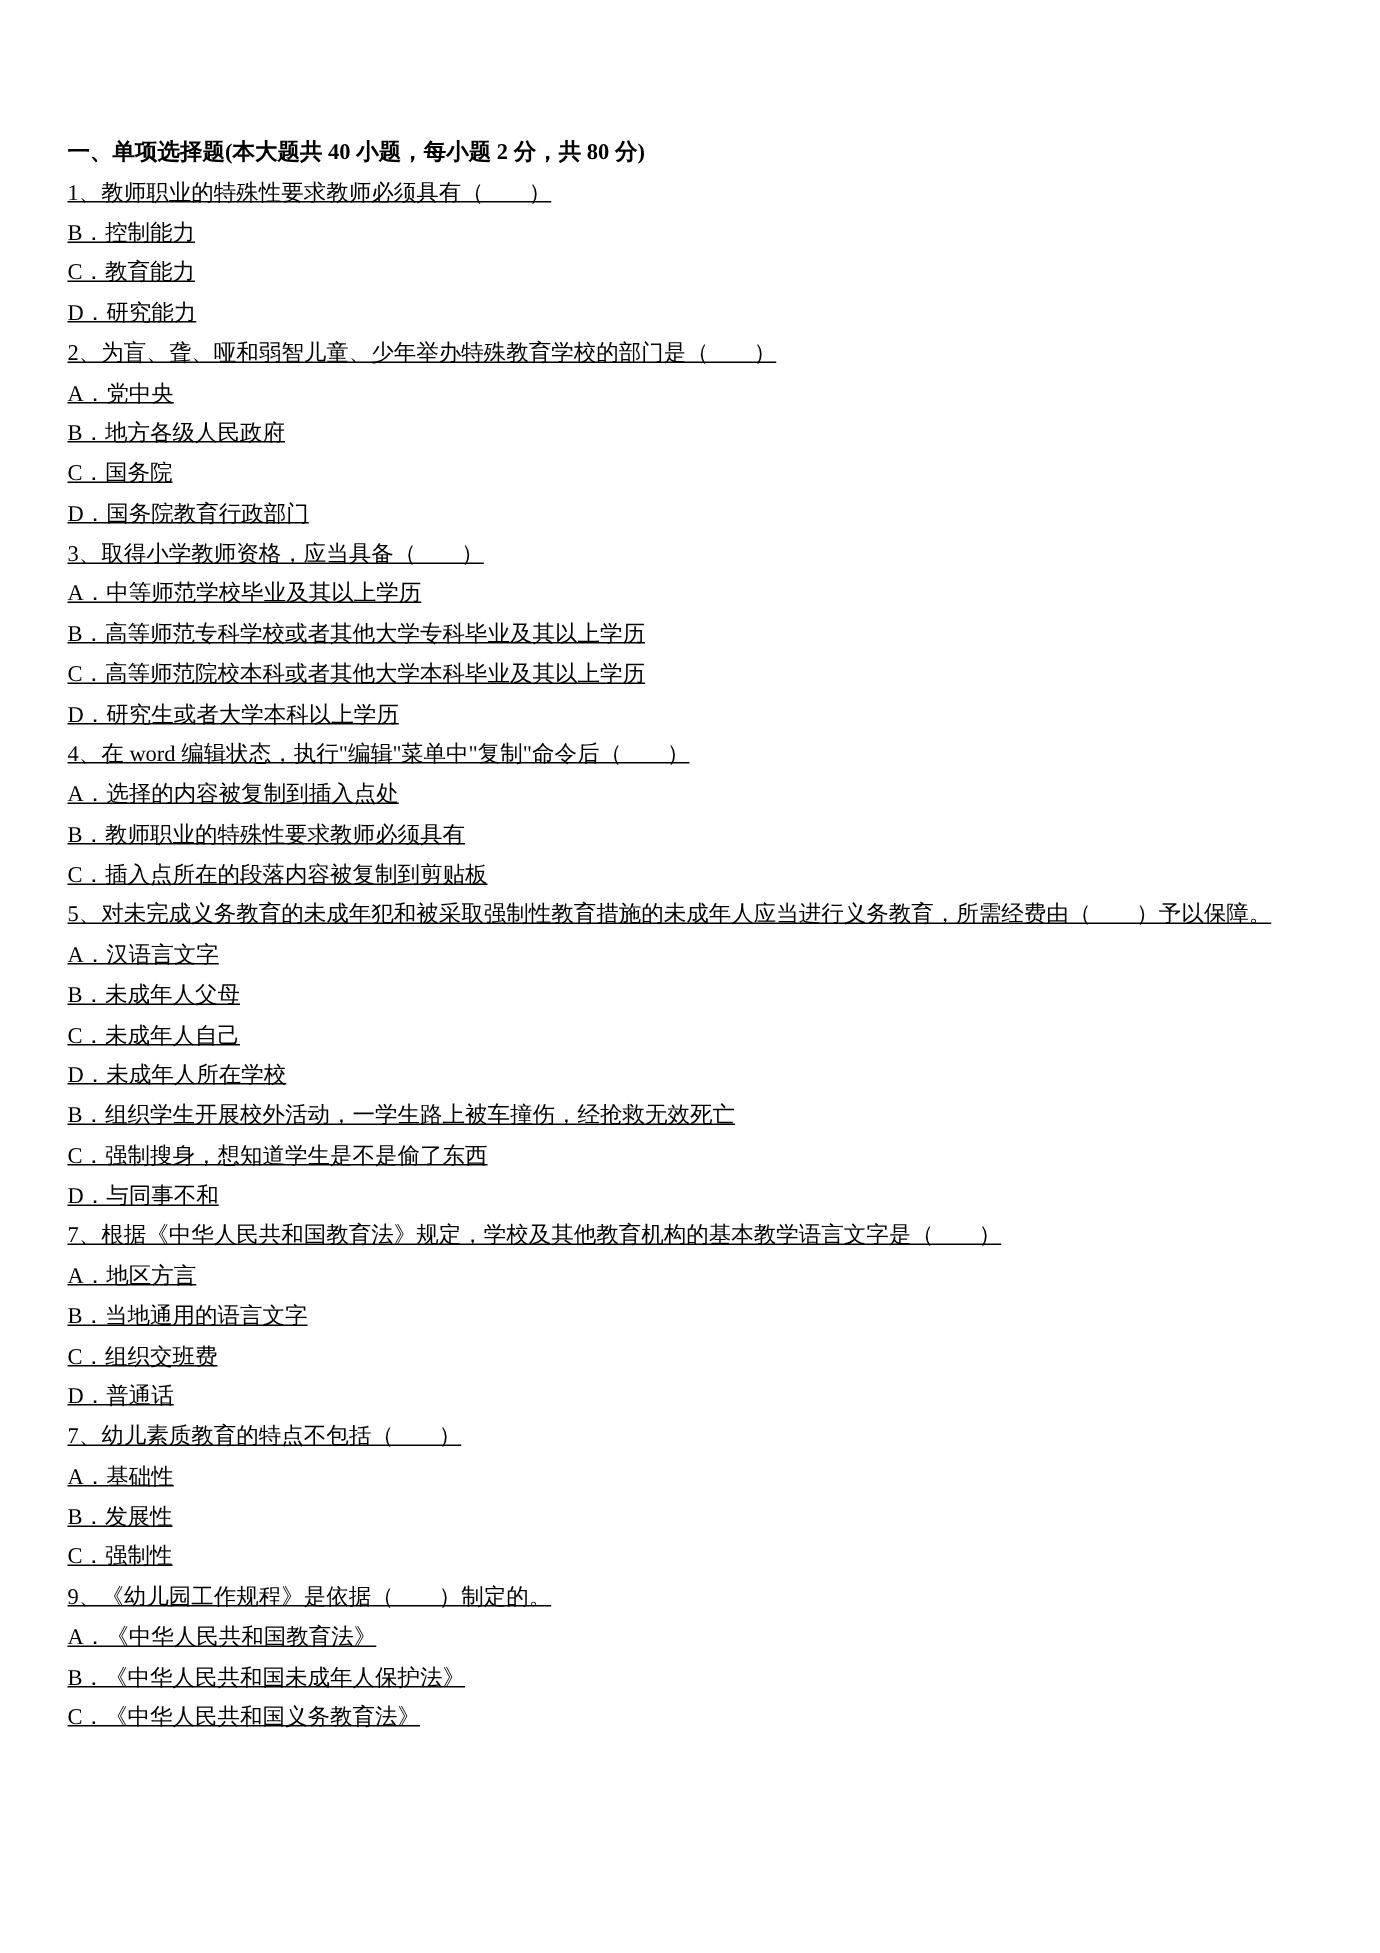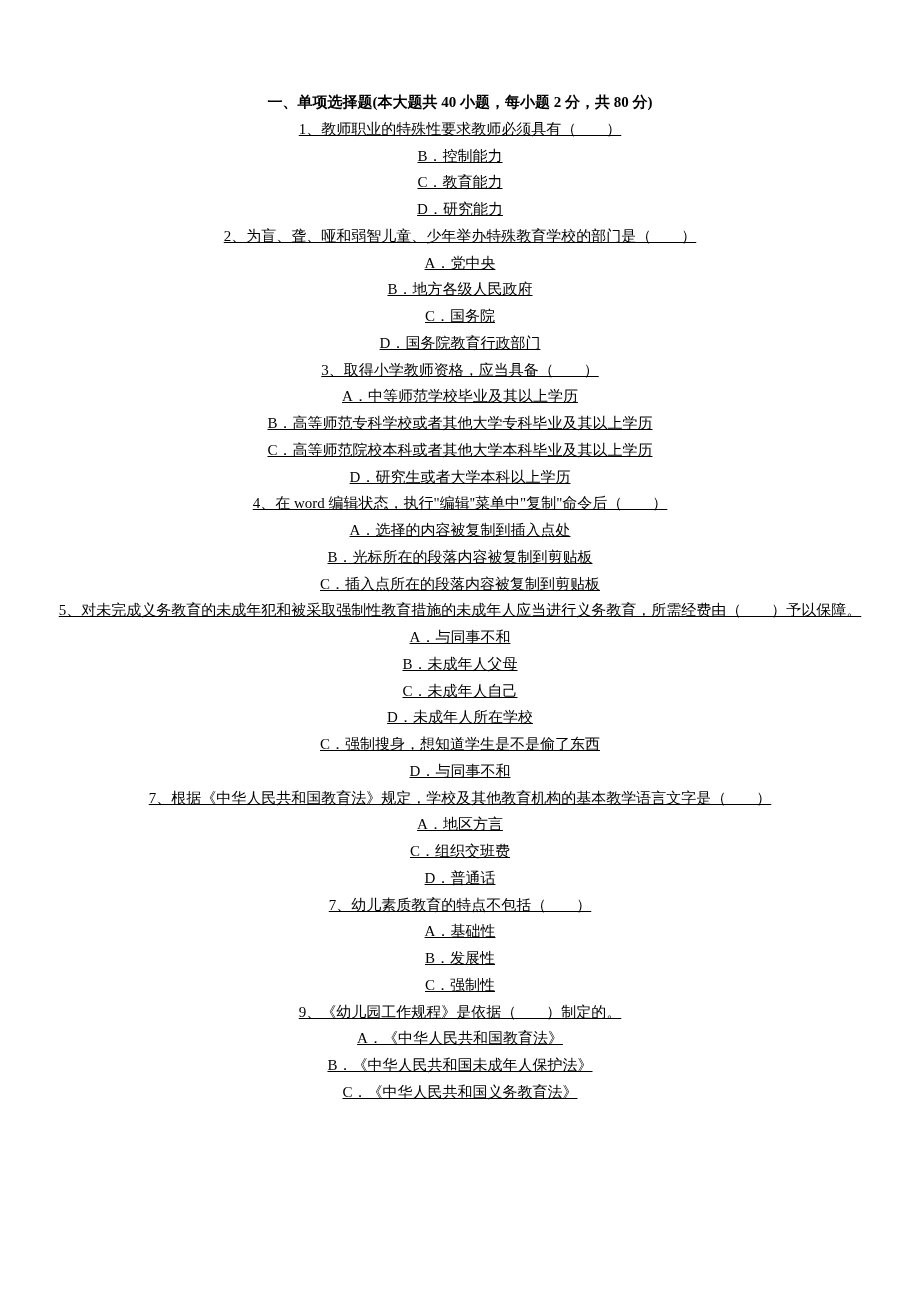--- a/index.html
+++ b/index.html
@@ -1,15 +1,15 @@
 <!DOCTYPE html>
 <html><head>
   <meta charset="utf-8">
   <style>
-    * { margin: 0; padding: 0; box-sizing: border-box; text-align: center; }
+    * { margin: 0; padding: 0; box-sizing: border-box; }
     body {
       font-family: "SimSun", "宋体", serif;
       font-size: 15px;
       line-height: 1.65;
       color: #000;
       background: #fff;
       padding: 90px 45px 50px 45px;
       width: 920px;
     }
     .heading {
@@ -35,31 +35,33 @@
     <div class="line">B．地方各级人民政府</div>
     <div class="line">C．国务院</div>
     <div class="line">D．国务院教育行政部门</div>
     <div class="line">3、取得小学教师资格，应当具备（　　）</div>
     <div class="line">A．中等师范学校毕业及其以上学历</div>
     <div class="line">B．高等师范专科学校或者其他大学专科毕业及其以上学历</div>
     <div class="line">C．高等师范院校本科或者其他大学本科毕业及其以上学历</div>
     <div class="line">D．研究生或者大学本科以上学历</div>
     <div class="line">4、在 word 编辑状态，执行"编辑''菜单中"复制"命令后（　　）</div>
     <div class="line">A．选择的内容被复制到插入点处</div>
-    <div class="line">B．光标所在的段落内容被复制到剪贴板</div>
+    <div class="line">B．教师职业的特殊性要求教师必须具有</div>
     <div class="line">C．插入点所在的段落内容被复制到剪贴板</div>
     <div class="line">5、对未完成义务教育的未成年犯和被采取强制性教育措施的未成年人应当进行义务教育，所需经费由（　　）予以保障。</div>
-    <div class="line">A．与同事不和</div>
+    <div class="line">A．汉语言文字</div>
     <div class="line">B．未成年人父母</div>
     <div class="line">C．未成年人自己</div>
     <div class="line">D．未成年人所在学校</div>
+    <div class="line">B．组织学生开展校外活动，一学生路上被车撞伤，经抢救无效死亡</div>
     <div class="line">C．强制搜身，想知道学生是不是偷了东西</div>
     <div class="line">D．与同事不和</div>
     <div class="line">7、根据《中华人民共和国教育法》规定，学校及其他教育机构的基本教学语言文字是（　　）</div>
     <div class="line">A．地区方言</div>
+    <div class="line">B．当地通用的语言文字</div>
     <div class="line">C．组织交班费</div>
     <div class="line">D．普通话</div>
     <div class="line">7、幼儿素质教育的特点不包括（　　）</div>
     <div class="line">A．基础性</div>
     <div class="line">B．发展性</div>
     <div class="line">C．强制性</div>
     <div class="line">9、《幼儿园工作规程》是依据（　　）制定的。</div>
     <div class="line">A．《中华人民共和国教育法》</div>
     <div class="line">B．《中华人民共和国未成年人保护法》</div>
     <div class="line">C．《中华人民共和国义务教育法》</div>

